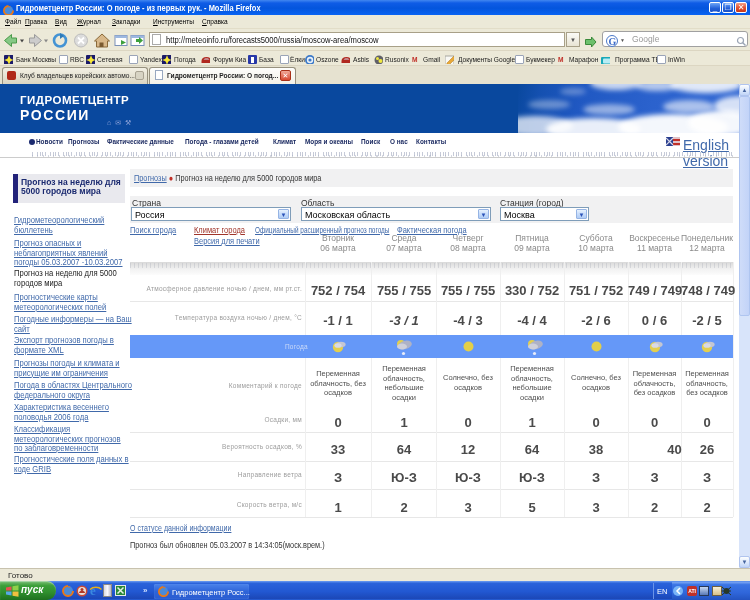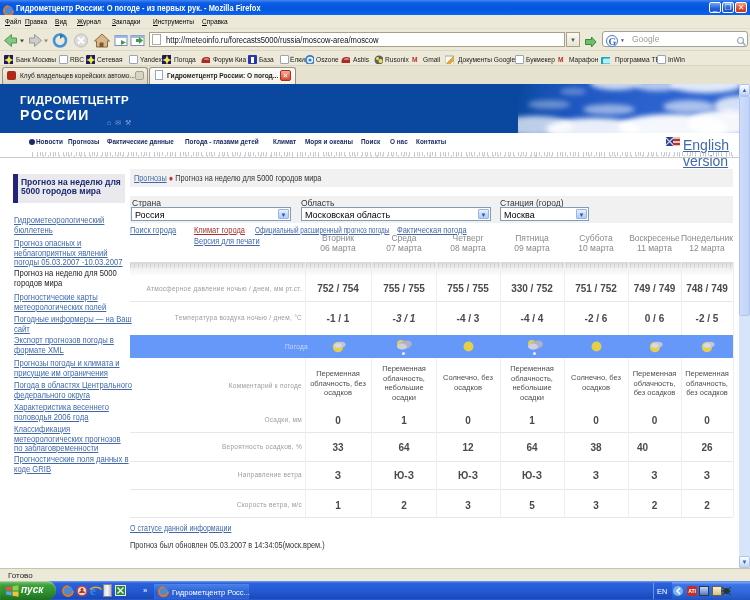--- a/index.html
+++ b/index.html
@@ -38,21 +38,21 @@
 .gray-band { background:#f1f1f2; }
 .link { color:#4069aa; text-decoration:underline; }
 .sb-link { left:14px; font-size:8.8px; line-height:9.5px; color:#4069aa; text-decoration:underline; white-space:nowrap; transform:scaleX(.87); transform-origin:0 0; }
 .sb-text { left:14px; font-size:8.8px; line-height:9.5px; color:#222; white-space:nowrap; transform:scaleX(.87); transform-origin:0 0; }
 .sel { background:#fff; border:1px solid #7f9db9; height:14px; font-size:9px; color:#000; }
 .sel .st { position:absolute; left:3px; top:2px; font-size:9px; }
 .selarrow { position:absolute; right:1px; top:1px; bottom:1px; width:11px;
   background:linear-gradient(180deg,#e8f2fe,#cadefb 45%,#b0ccf5); border:1px solid #96b4e4; border-radius:1px;
   color:#2a52b8; font-size:6px; text-align:center; line-height:11px; }
 .daycol { top:234px; font-size:8.5px; color:#8a8a8a; text-align:center; line-height:9.5px; }
-.val { font-size:10px; font-weight:bold; color:#4a4a4a; text-align:center; white-space:nowrap; }
+.val { font-size:13px; font-weight:bold; color:#4a4a4a; text-align:center; white-space:nowrap; }
 .rowlabel { font-size:6.5px; color:#9c9c9c; text-align:right; letter-spacing:0.28px; white-space:nowrap; }
 .hline { height:1px; background:#e7e7e7; }
 .vline { width:1px; background:#efefef; }
 #blueband { left:130px; top:335px; width:603px; height:23px; background:#6598f8; }
 .comment { top:364px; font-size:7.5px; line-height:9.5px; color:#4e4e4e; text-align:center; }
 
 #scroll-track { left:739px; top:84px; width:11px; height:485px; background:#d8e4fa; }
 .scrollbtn { left:739px; width:11px; height:12px; background:linear-gradient(180deg,#fdfefe,#d9e6fb 60%,#c0d4f8);
   border:1px solid #b0c4ee; border-radius:2px; color:#44639e; font-size:6px; text-align:center; line-height:11px; }
 #scroll-thumb { left:739px; top:96px; width:11px; height:220px;
@@ -408,21 +408,21 @@
 <div class="abs val" style="left:436px;top:415px;width:64px;">0</div>
 <div class="abs val" style="left:500px;top:415px;width:64px;">1</div>
 <div class="abs val" style="left:564px;top:415px;width:64px;">0</div>
 <div class="abs val" style="left:628px;top:415px;width:53px;">0</div>
 <div class="abs val" style="left:681px;top:415px;width:52px;">0</div>
 <div class="abs val" style="left:306px;top:442px;width:64px;">33</div>
 <div class="abs val" style="left:372px;top:442px;width:64px;">64</div>
 <div class="abs val" style="left:436px;top:442px;width:64px;">12</div>
 <div class="abs val" style="left:500px;top:442px;width:64px;">64</div>
 <div class="abs val" style="left:564px;top:442px;width:64px;">38</div>
-<div class="abs val" style="left:616px;top:442px;width:53px;">40</div>
+<div class="abs val" style="left:648px;top:442px;width:53px;">40</div>
 <div class="abs val" style="left:681px;top:442px;width:52px;">26</div>
 <div class="abs val" style="left:306px;top:470px;width:64px;">З</div>
 <div class="abs val" style="left:372px;top:470px;width:64px;">Ю-З</div>
 <div class="abs val" style="left:436px;top:470px;width:64px;">Ю-З</div>
 <div class="abs val" style="left:500px;top:470px;width:64px;">Ю-З</div>
 <div class="abs val" style="left:564px;top:470px;width:64px;">З</div>
 <div class="abs val" style="left:628px;top:470px;width:53px;">З</div>
 <div class="abs val" style="left:681px;top:470px;width:52px;">З</div>
 <div class="abs val" style="left:306px;top:500px;width:64px;">1</div>
 <div class="abs val" style="left:372px;top:500px;width:64px;">2</div>

